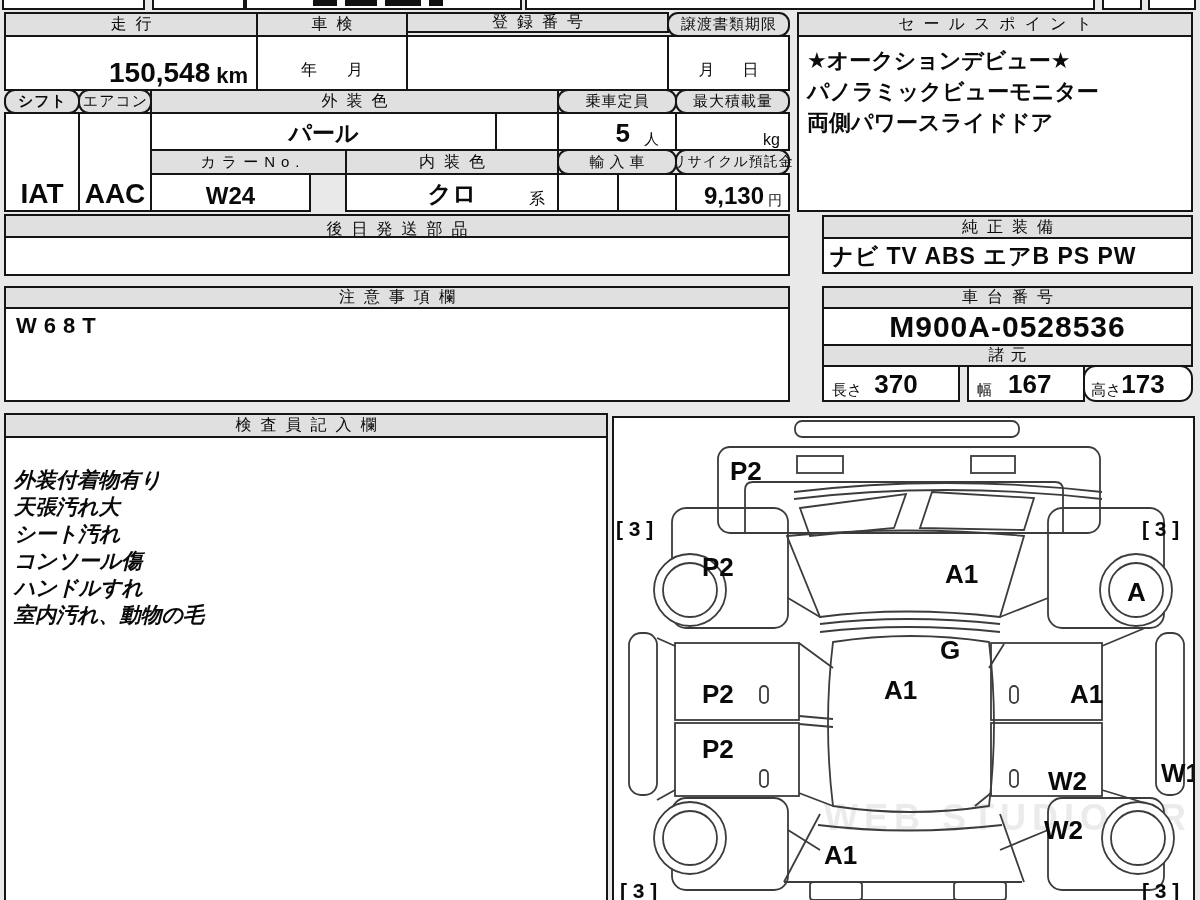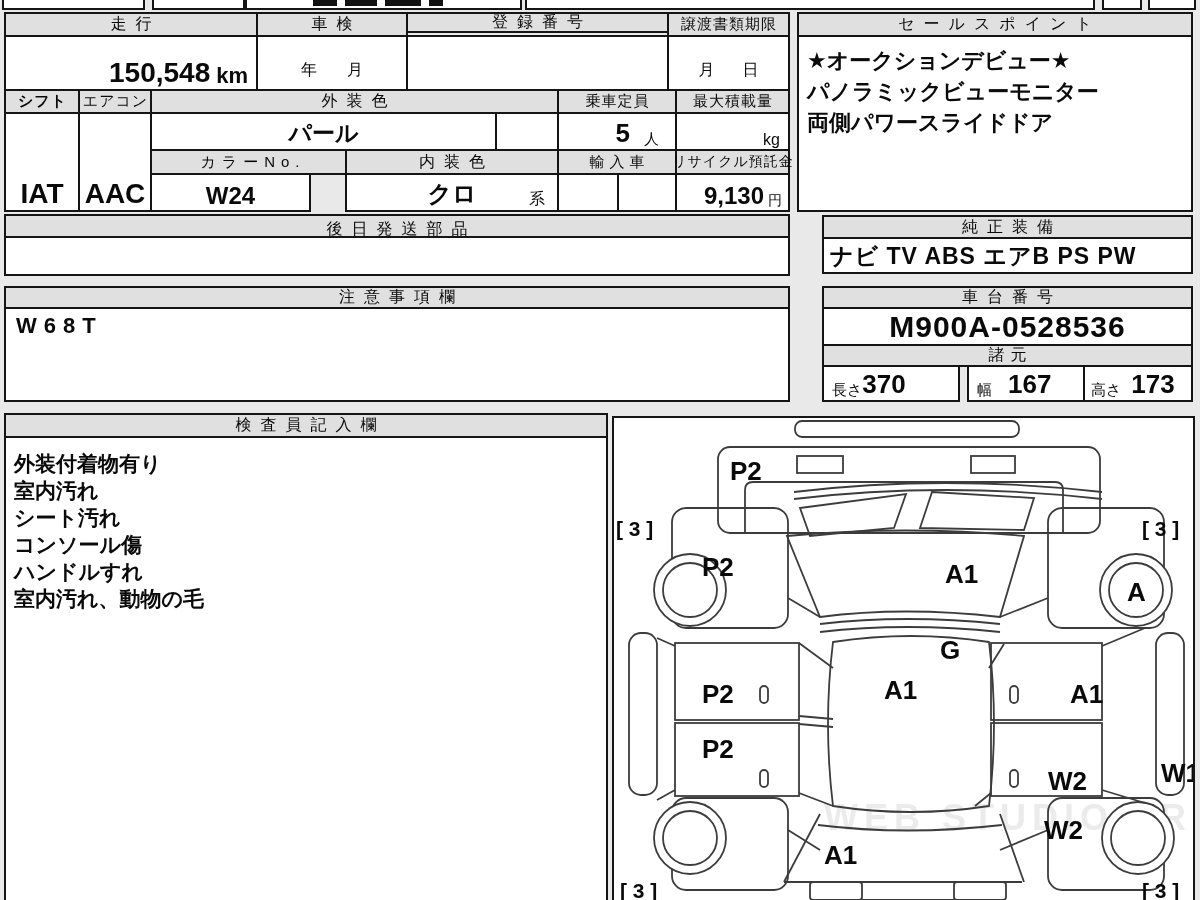--- a/index.html
+++ b/index.html
@@ -5,21 +5,21 @@
   html,body{margin:0;padding:0;}
   #sheet{
     position:relative;width:1200px;height:900px;overflow:hidden;
     background:#e9e9e9;
     font-family:"Liberation Sans","DejaVu Sans",sans-serif;
     color:#0a0a0a;
   }
   .cell{position:absolute;box-sizing:border-box;border:2px solid #151515;background:#fff;}
   .hdr{background:#e0e0e0;display:flex;align-items:center;justify-content:center;
        font-size:16px;letter-spacing:9px;text-indent:9px;white-space:nowrap;}
-  .hdr-sm{font-size:15px;letter-spacing:1px;text-indent:1px;}
+  .hdr-sm{font-size:15px;letter-spacing:1px;text-indent:1px;border-radius:11px;}
   .val{display:flex;align-items:flex-end;white-space:nowrap;}
   .b{font-weight:bold;}
   .frag{position:absolute;bottom:2px;height:8px;background:#111;}
   .unit{font-size:15px;font-weight:bold;}
   .line{font-weight:bold;font-size:22px;line-height:31px;white-space:nowrap;}
   .insp-line{font-weight:bold;font-size:21px;line-height:27px;white-space:nowrap;}
   svg text{font-family:"Liberation Sans","DejaVu Sans",sans-serif;}
   .code{font-weight:bold;font-size:26px;fill:#0a0a0a;}
   .bracket{font-weight:bold;font-size:21px;fill:#0a0a0a;}
   .wm{font-weight:bold;font-size:36px;fill:rgba(60,60,60,0.10);letter-spacing:6px;}
@@ -128,38 +128,38 @@
   <div class="cell val" style="left:822px;top:237px;width:371px;height:37px;padding-left:6px;">
     <span class="b" style="font-size:23px;letter-spacing:1px;">ナビ TV ABS エアB PS PW</span>
   </div>
 
   <div class="cell hdr" style="left:822px;top:286px;width:371px;height:23px;">車台番号</div>
   <div class="cell val" style="left:822px;top:307px;width:371px;height:39px;justify-content:center;">
     <span class="b" style="font-size:30px;letter-spacing:1px;">M900A-0528536</span>
   </div>
 
   <div class="cell hdr" style="left:822px;top:344px;width:371px;height:23px;letter-spacing:6px;text-indent:6px;">諸元</div>
-  <div class="cell val" style="left:822px;top:365px;width:138px;height:37px;padding-left:8px;">
+  <div class="cell val" style="left:822px;top:365px;width:138px;height:37px;padding-left:8px;gap:12px;">
     <span style="font-size:15px;">長さ</span>
     <span class="b" style="font-size:26px;">370</span>
   </div>
   <div class="cell val" style="left:967px;top:365px;width:118px;height:37px;padding-left:8px;gap:16px;">
     <span style="font-size:15px;">幅</span>
     <span class="b" style="font-size:26px;">167</span>
   </div>
-  <div class="cell val" style="left:1083px;top:365px;width:110px;height:37px;padding-left:6px;gap:10px;">
+  <div class="cell val" style="left:1083px;top:365px;width:110px;height:37px;padding-left:6px;border-radius:13px;">
     <span style="font-size:15px;">高さ</span>
     <span class="b" style="font-size:26px;">173</span>
   </div>
 
   <div class="cell" style="left:4px;top:413px;width:604px;height:492px;"></div>
   <div class="cell hdr" style="left:4px;top:413px;width:604px;height:25px;">検査員記入欄</div>
-  <div style="position:absolute;left:14px;top:450px;width:580px;">
+  <div style="position:absolute;left:14px;top:466px;width:580px;font-style:italic;">
     <div class="insp-line">外装付着物有り</div>
-    <div class="insp-line">室内汚れ</div>
+    <div class="insp-line">天張汚れ大</div>
     <div class="insp-line">シート汚れ</div>
     <div class="insp-line">コンソール傷</div>
     <div class="insp-line">ハンドルすれ</div>
     <div class="insp-line">室内汚れ、動物の毛</div>
   </div>
 
   <div class="cell" style="left:612px;top:416px;width:583px;height:489px;">
     <svg width="579" height="485" viewBox="0 0 579 485" style="position:absolute;left:0;top:0;" fill="none" stroke="#3c3c3c" stroke-width="1.8">
 
       <text class="wm" x="210" y="412" stroke="none">WEB STUDIO PRO</text>

